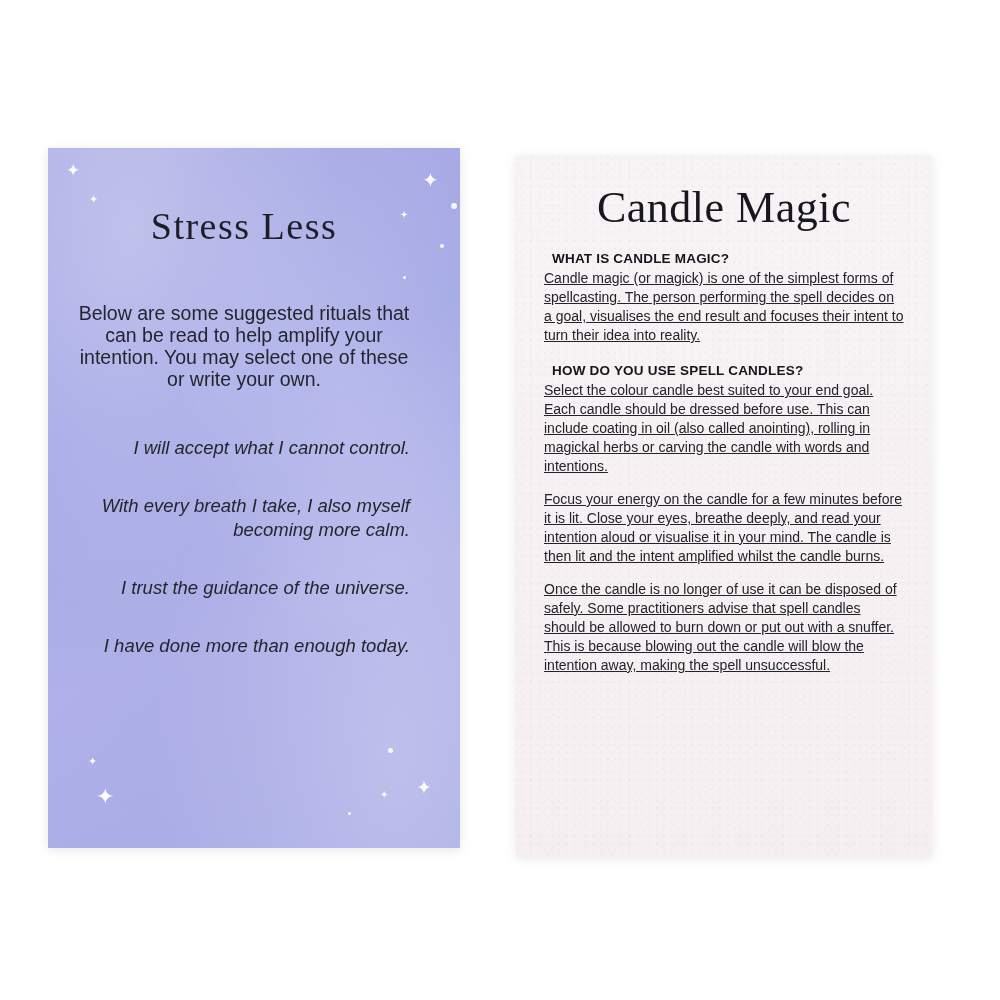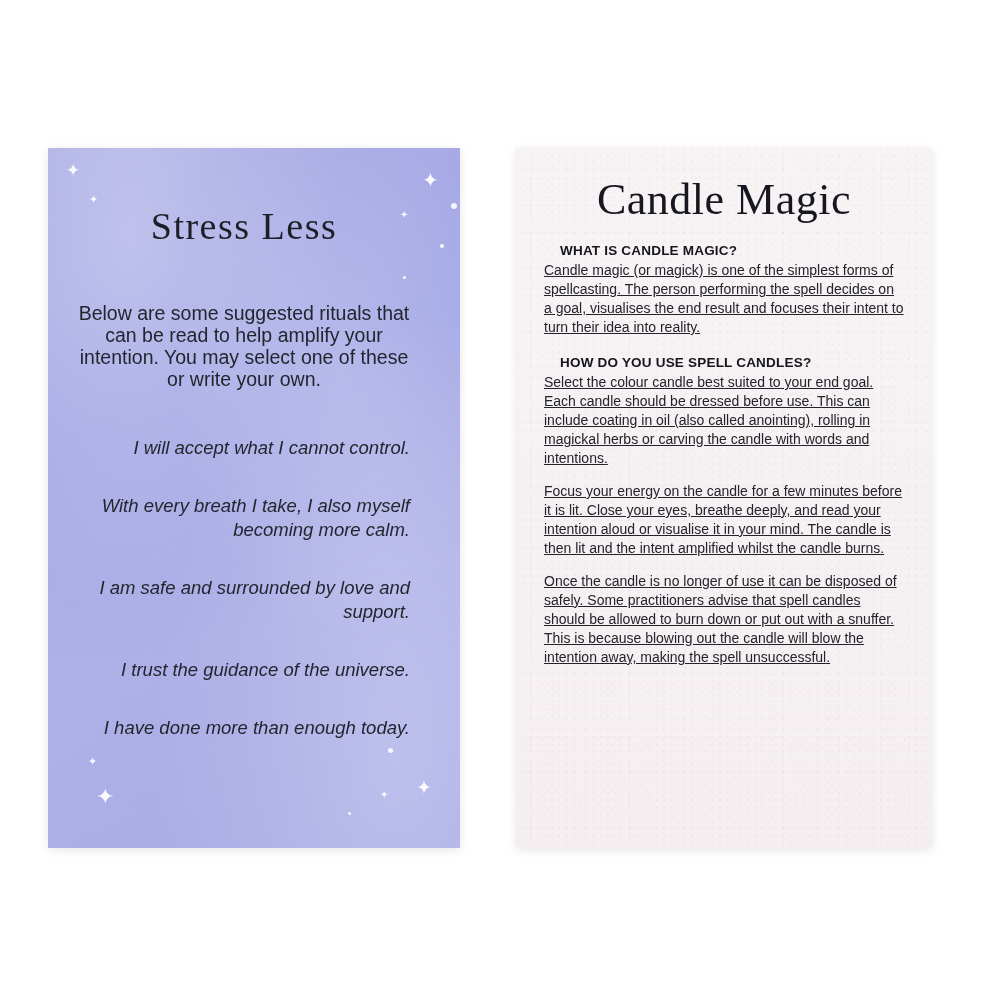--- a/index.html
+++ b/index.html
@@ -93,21 +93,21 @@
     line-height: 24px;
     margin: 0 0 34px 0;
     color: #24252f;
     padding: 0 16px;
   }
 
   
   .card-right {
     position: absolute;
     left: 516px;
-    top: 148px;
+    top: 156px;
     width: 416px;
     height: 700px;
     background: #f7f2f4;
     background-image:
       radial-gradient(circle at 12% 18%, rgba(0,0,0,0.018) 0 1px, rgba(0,0,0,0) 1.5px),
       radial-gradient(circle at 62% 42%, rgba(0,0,0,0.016) 0 1px, rgba(0,0,0,0) 1.5px),
       radial-gradient(circle at 34% 78%, rgba(0,0,0,0.015) 0 1px, rgba(0,0,0,0) 1.5px),
       linear-gradient(180deg, #f8f3f5 0%, #f5eff1 100%);
     background-size: 7px 7px, 9px 9px, 11px 11px, 100% 100%;
     box-shadow: 0 2px 10px rgba(0,0,0,0.10);
@@ -123,21 +123,21 @@
     text-align: center;
     margin: 0 0 18px 0;
     font-weight: 400;
     letter-spacing: 0.5px;
     color: #16171f;
   }
   .sec-head {
     font-size: 13.5px;
     font-weight: bold;
     letter-spacing: 0.2px;
-    margin: 0 0 3px 16px;
+    margin: 0 0 3px 8px;
     color: #14151d;
   }
   .para {
     font-size: 14px;
     line-height: 19px;
     margin: 0 0 14px 0;
     color: #22232b;
     text-decoration: underline;
   }
   .spacer-sm { height: 4px; }
@@ -162,21 +162,20 @@
     <span class="sparkle" style="left:368px; top:630px; font-size:19px;">✦</span>
     <span class="dot" style="left:340px; top:600px; width:5px; height:5px;"></span>
     <span class="dot" style="left:300px; top:664px; width:3px; height:3px;"></span>
 
     <div class="left-inner">
       <h1 class="title-left">Stress Less</h1>
       <p class="intro">Below are some suggested rituals that can be read to help amplify your intention. You may select one of these or write your own.</p>
       <ul class="affirm-list">
         <li class="affirm">I will accept what I cannot control.</li>
         <li class="affirm">With every breath I take, I also myself becoming more calm.</li>
-        <li class="affirm">I am safe and surrounded by love and support.</li>
         <li class="affirm">I trust the guidance of the universe.</li>
         <li class="affirm">I have done more than enough today.</li>
       </ul>
     </div>
   </div>
 
   <div class="card-right">
     <div class="right-inner">
       <h1 class="title-right">Candle Magic</h1>
 

